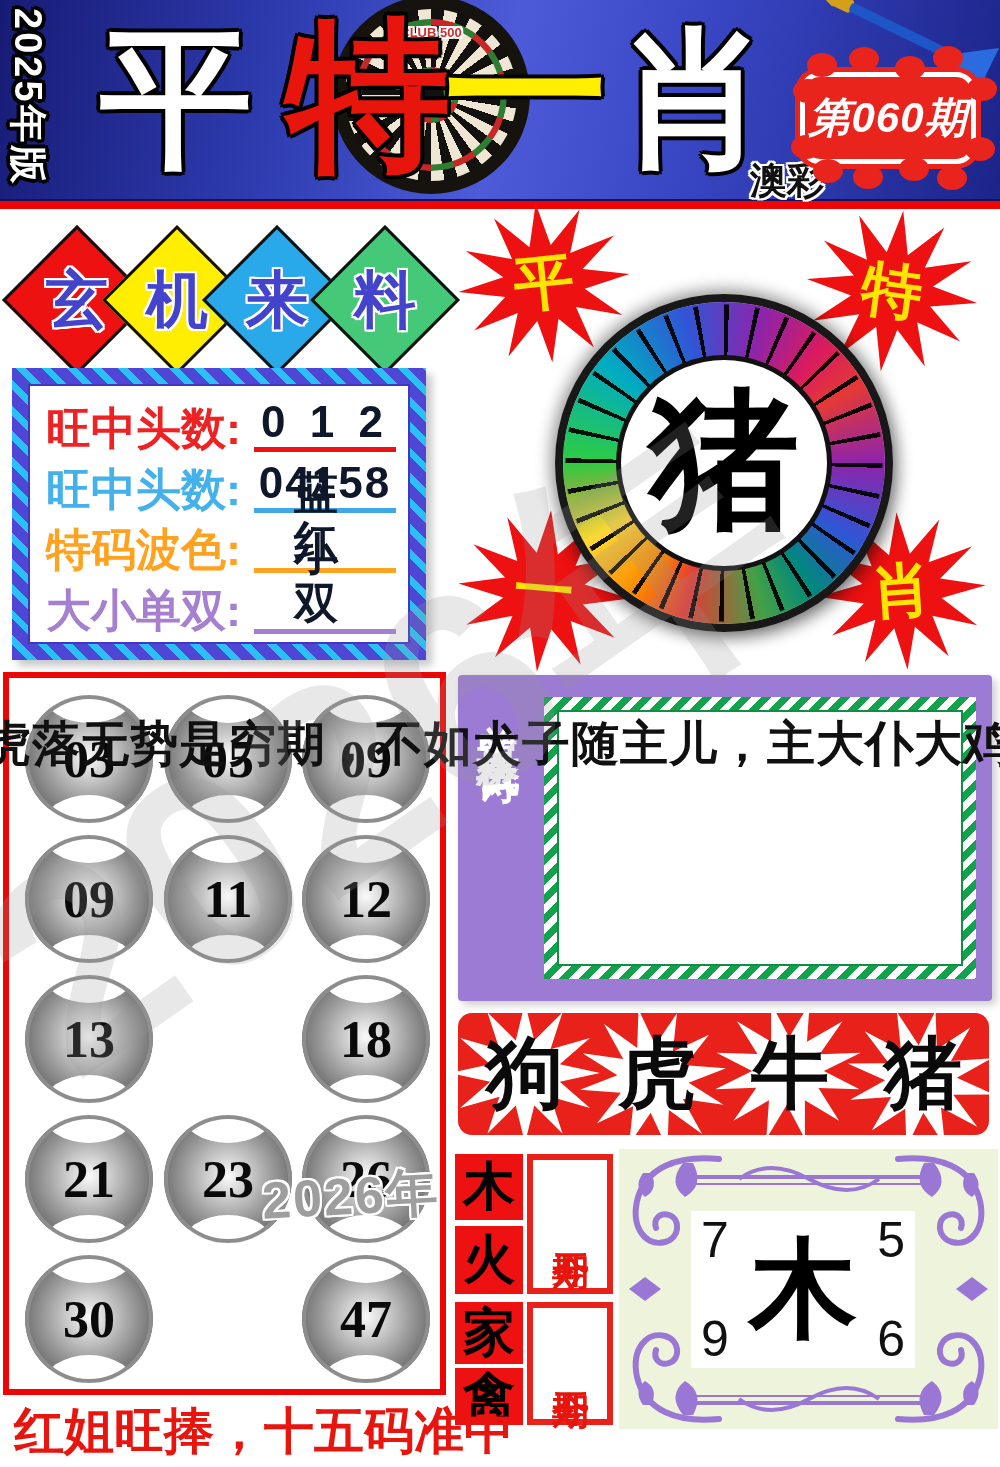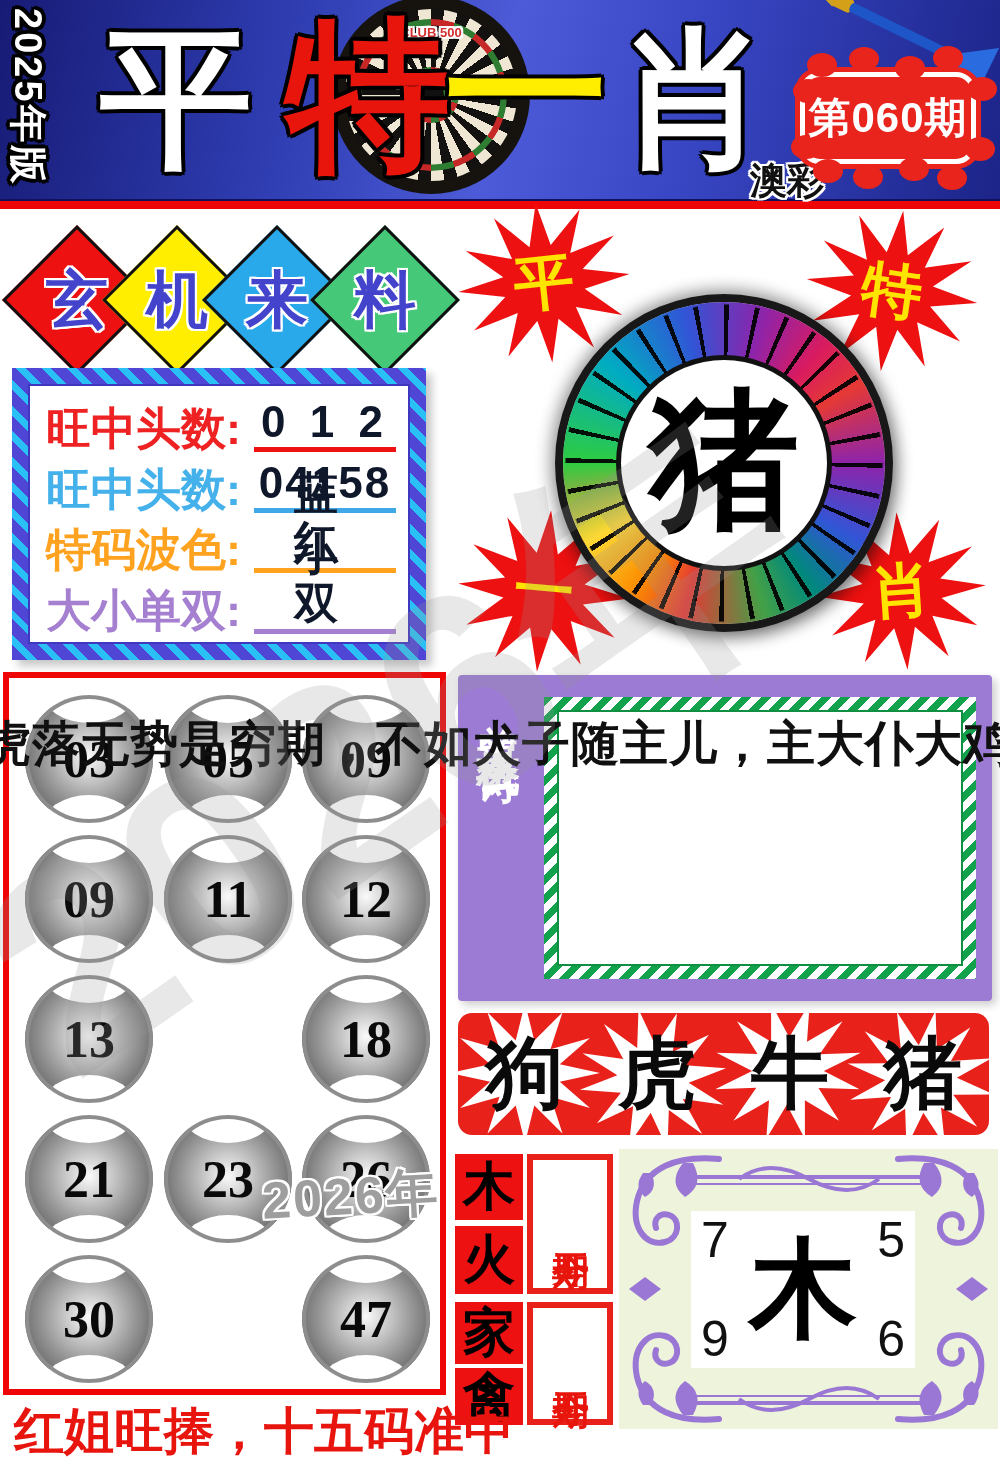--- a/index.html
+++ b/index.html
@@ -26,21 +26,21 @@
   .db-label{position:absolute;left:0;right:0;top:16px;text-align:center;font-size:13px;font-weight:bold;color:#d32f2f;z-index:2;}
   .title-char{position:absolute;font-weight:900;line-height:1;z-index:2;font-family:"Liberation Sans",sans-serif;}
   .tc1{left:100px;top:22px;font-size:152px;color:#fff;}
   .tc2{left:286px;top:14px;font-size:164px;color:#e8150c;}
   .tc3{left:444px;top:12px;font-size:164px;color:#ffee00;}
   .tc4{left:620px;top:22px;font-size:152px;color:#fff;}
   .region{position:absolute;left:750px;top:156px;font-size:37px;font-weight:900;color:#111;z-index:3;}
   .darts{position:absolute;left:780px;top:-6px;width:220px;height:210px;z-index:2;overflow:visible;}
   .badge{position:absolute;left:800px;top:72px;width:176px;height:92px;background:#e8241c;
     border:5px solid #fff;border-radius:20px;box-shadow:0 0 0 5px #e8241c;box-sizing:border-box;
-    display:flex;align-items:center;justify-content:center;z-index:4;}
+    display:flex;align-items:center;justify-content:center;z-index:4;font-style:italic;}
   .badge::before{content:"";position:absolute;top:-24px;left:2px;width:30px;height:24px;background:#e8241c;border-radius:50%;
     box-shadow:42px -6px 0 #e8241c,88px 3px 0 #e8241c,126px -7px 0 #e8241c,-14px 26px 0 #e8241c,160px 24px 0 #e8241c;}
   .badge::after{content:"";position:absolute;bottom:-24px;left:8px;width:30px;height:24px;background:#e8241c;border-radius:50%;
     box-shadow:40px 6px 0 #e8241c,86px -2px 0 #e8241c,124px 7px 0 #e8241c,152px -22px 0 #e8241c,-22px -24px 0 #e8241c;}
   .badge span{font-size:42px;font-weight:900;color:#fff;letter-spacing:1px;position:relative;z-index:2;}
   
   .diamond{position:absolute;width:106px;height:106px;transform:rotate(45deg);border:3px solid #111;box-sizing:border-box;z-index:2;}
   .diamond span{position:absolute;left:0;top:0;width:100%;height:100%;display:flex;align-items:center;justify-content:center;
     transform:rotate(-45deg);font-size:62px;font-weight:900;color:#4343cc;}
   .dm1{left:24px;top:247px;background:#ee1111;}

